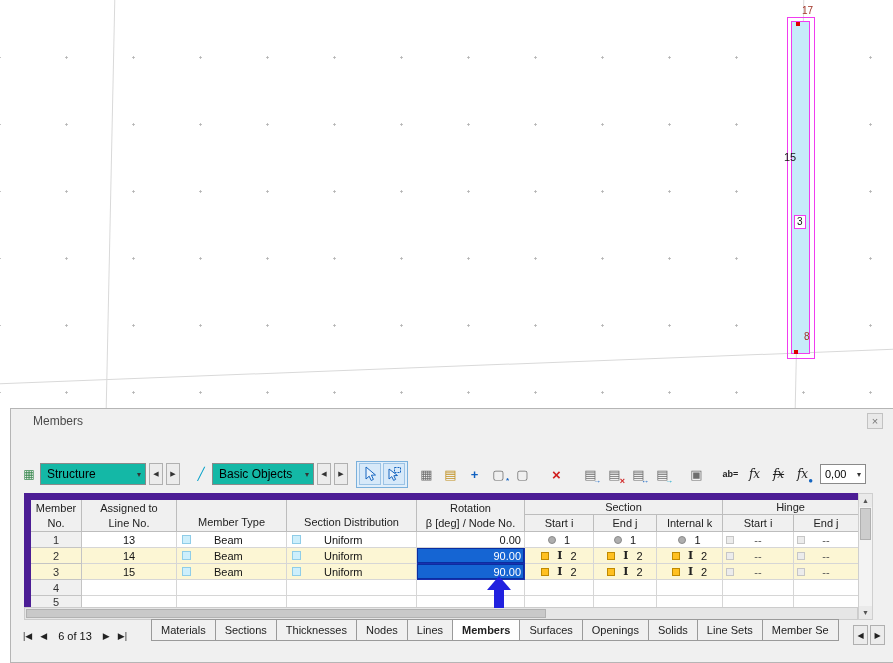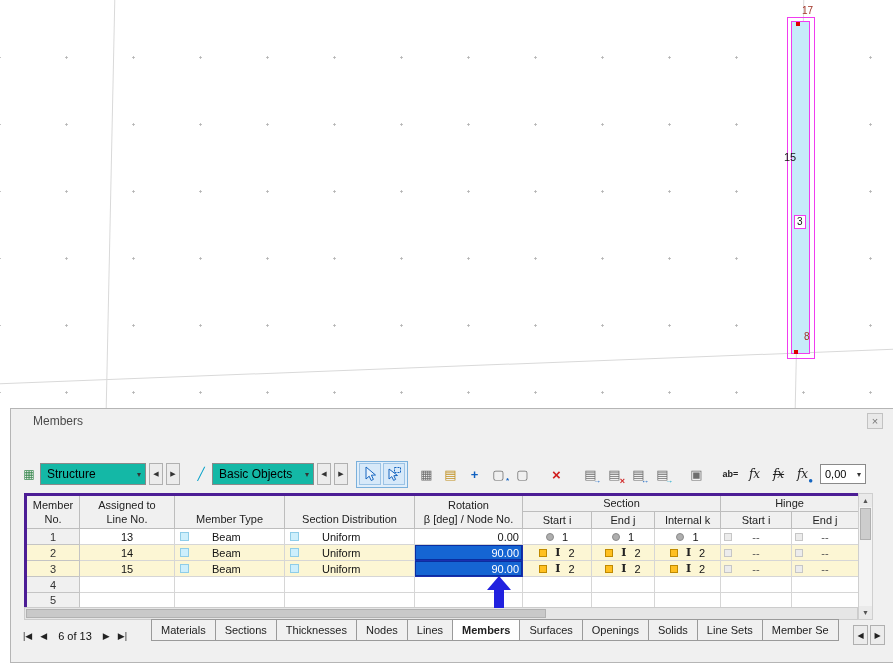--- a/index.html
+++ b/index.html
@@ -41,21 +41,21 @@
   .g-gray{color:#6e6e6e}.g-gold{color:#c09020}.g-blue{color:#1060c0;font-weight:bold}.g-red{color:#d02020;font-weight:bold;font-size:15px}
   .g-teal{color:#00a0c8;font-weight:bold}
   .fx{font-family:"DejaVu Serif","Liberation Serif",serif;font-style:italic;font-size:12px;color:#222}
   .fx-strike{text-decoration:line-through}
   .ab{font-size:9px;color:#222;font-weight:bold}
   .sep{width:7px}
   .valuebox{height:20px;width:46px;background:#fff;border:1px solid #8a8a8a;font-size:11px;display:flex;align-items:center;justify-content:flex-end;padding:4px 4px;gap:4px;margin-left:4px}
 
   
   .table-wrap{position:absolute;left:13px;top:84px}
-  table.members{border-collapse:collapse;table-layout:fixed;width:834px;font-size:11px;background:#fdba74;border:3px solid #4c1d95}
+  table.members{border-collapse:collapse;table-layout:fixed;width:834px;font-size:11px;background:#fdba74;border:7px solid #4c1d95}
   .members th{background:#f0f0f0;border:1px solid #bdbdbd;font-weight:normal;color:#222;padding:0 2px;line-height:1.3;height:17px}
   .members th.thb{vertical-align:bottom;padding-bottom:2px}
   .members td{border:1px solid #d6d6d6;height:16px;padding:0 3px;background:#fff;color:#141414;overflow:hidden;white-space:nowrap}
   tr.hl td{background:#fcf6d4}
   td.rowno{background:#f0f0f0;border-color:#c4c4c4;text-align:center;color:#333}
   td.ctr{text-align:center}
   td.rot{text-align:right;}
   td.rot.sel{background:#1565d3;color:#fff;border:1px solid #1b2fae;box-shadow:inset 0 0 0 1px #0a2ea0}
   .cl{display:flex;align-items:center;gap:23px;padding-left:2px;height:100%}
   .cc{display:flex;align-items:center;justify-content:center;gap:8px;height:100%}

